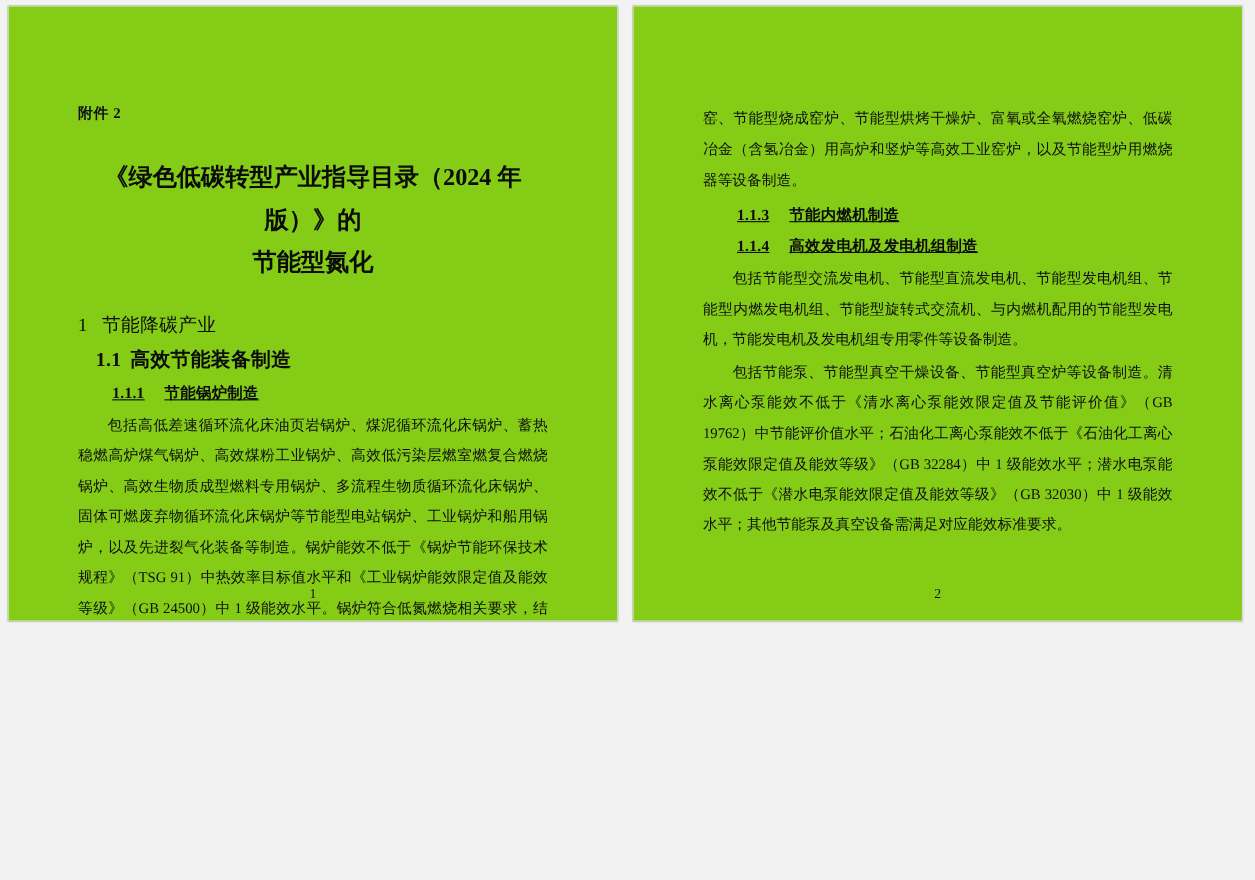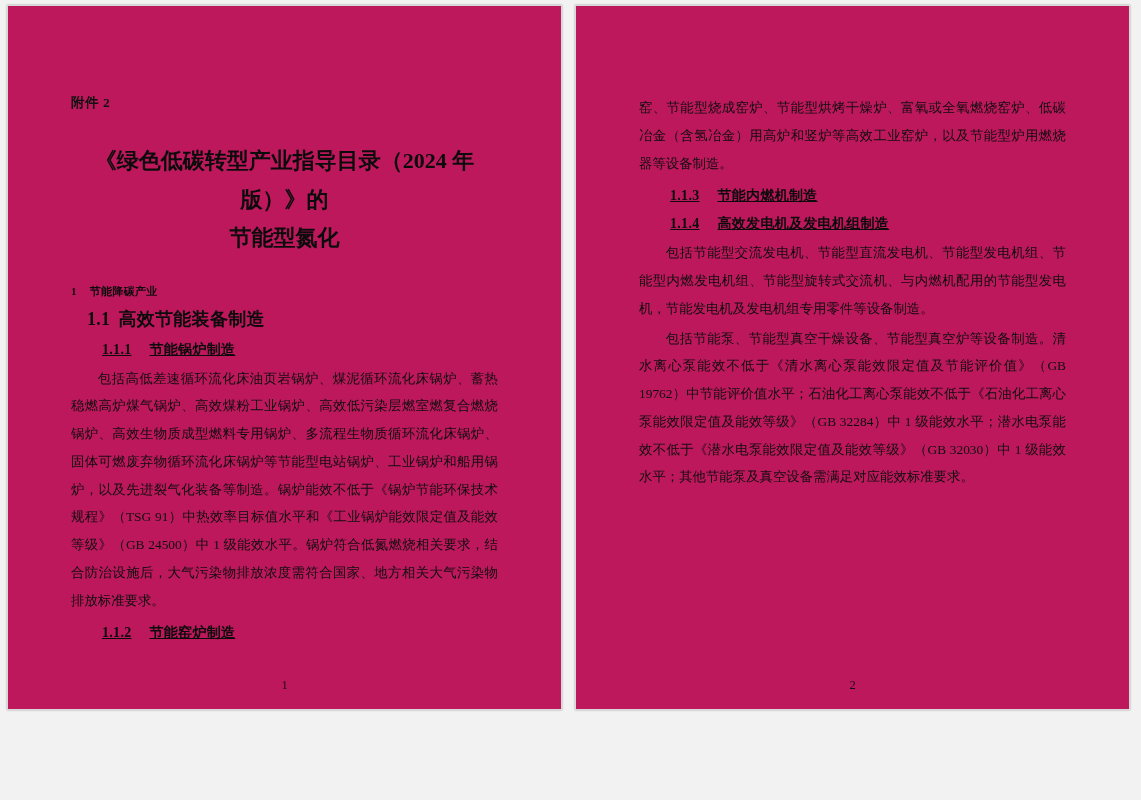--- a/index.html
+++ b/index.html
@@ -17,26 +17,26 @@
     position: relative;
     width: 1141px;
     height: 800px;
     display: flex;
     gap: 13px;
     padding: 0;
     box-sizing: border-box;
   }
   .page {
     position: relative;
-    background: #be185d;
+    background: #84cc16;
     box-shadow: 0 0 2px rgba(0,0,0,0.35);
     border: 1px solid #d9d9d9;
     box-sizing: border-box;
     width: 555px;
-    height: 705px;
+    height: 560px;
     margin-top: 5px;
     overflow: hidden;
   }
   .page-left { margin-left: 7px; }
   .page-inner {
     position: absolute;
     left: 63px;
     right: 63px;
     top: 88px;
     bottom: 36px;
@@ -51,22 +51,22 @@
   .doc-title {
     text-align: center;
     font-size: 22px;
     font-weight: bold;
     line-height: 1.75;
     color: #0b0b0b;
     margin-bottom: 26px;
     margin-top: 18px;
   }
   .h1 {
-    font-size: 11px;
-    font-weight: bold;
+    font-size: 17px;
+    font-weight: normal;
     color: #0b0b0b;
     margin: 14px 0 8px 0;
     letter-spacing: 0.3px;
   }
   .h1 .num { margin-right: 13px; }
   .h2 {
     font-size: 18px;
     font-weight: bold;
     color: #0b0b0b;
     margin: 8px 0 8px 16px;

